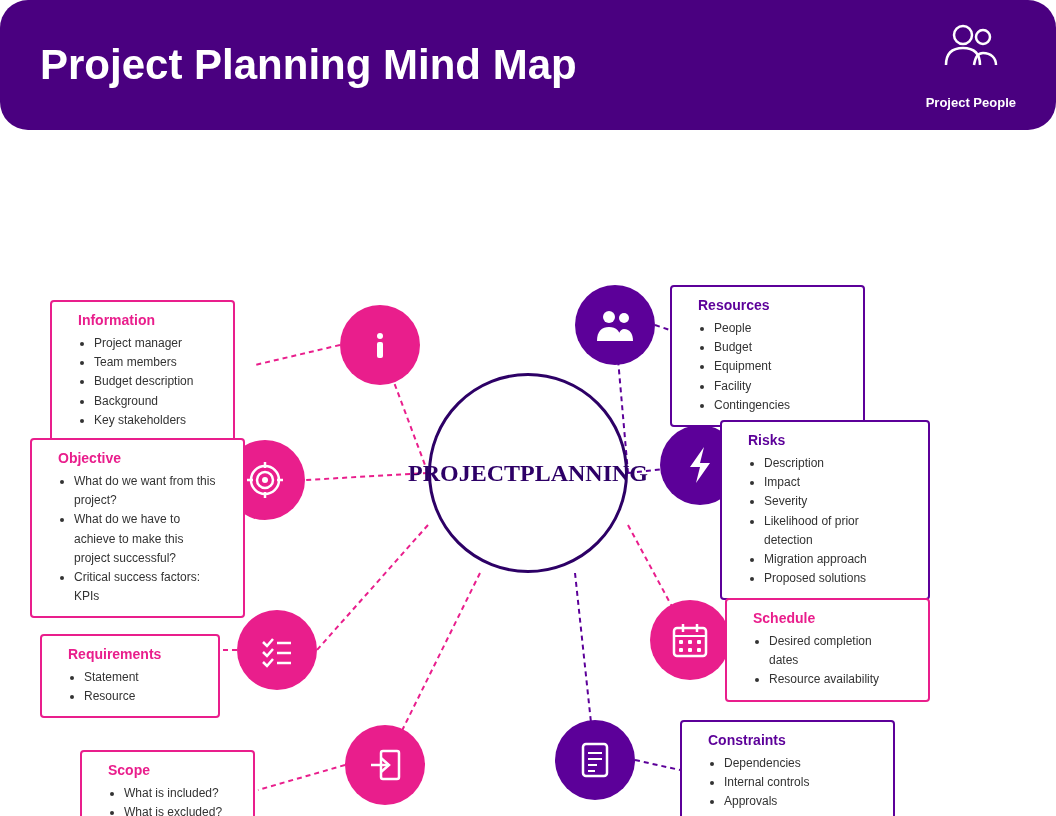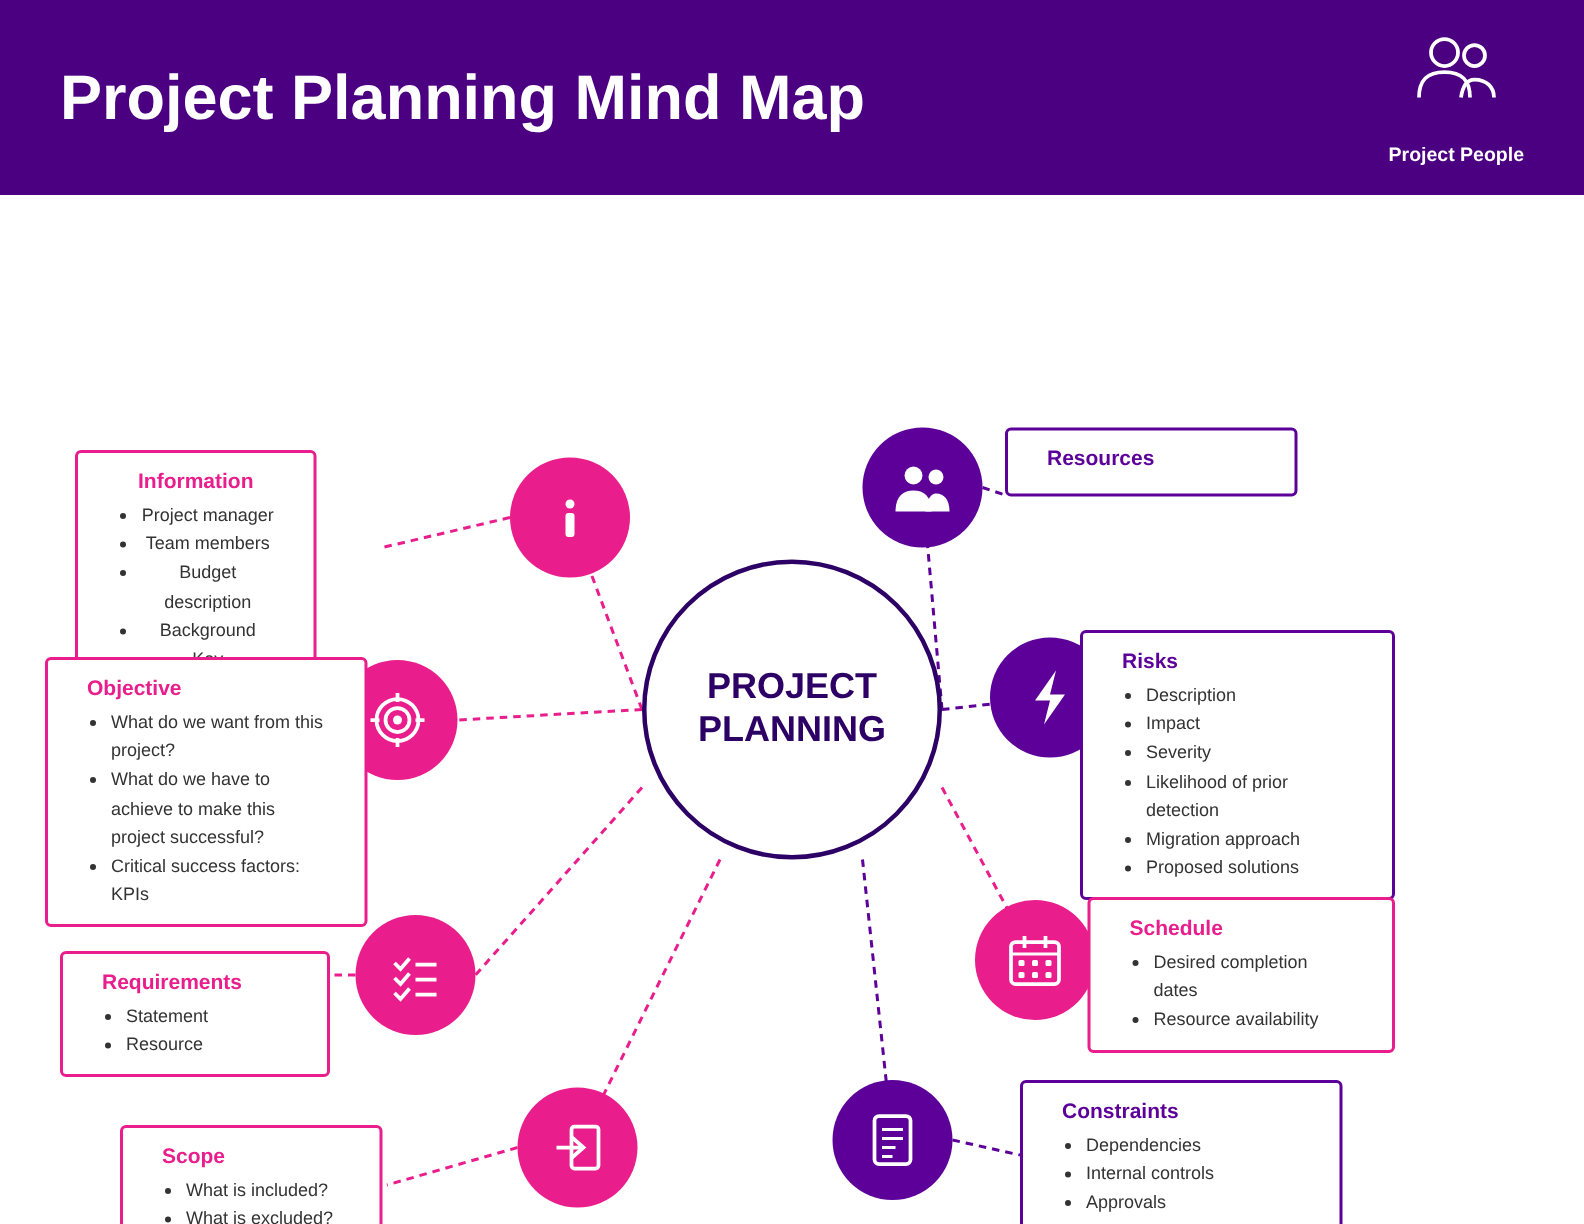--- a/index.html
+++ b/index.html
@@ -13,20 +13,21 @@
 
     
     .header {
       background: #4a0080;
       width: 100%;
       padding: 20px 40px;
       display: flex;
       align-items: center;
       justify-content: space-between;
       height: 130px;
+      border-radius: 28px;
     }
     .header-title {
       color: #fff;
       font-size: 42px;
       font-weight: 900;
     }
     .header-icon-area {
       display: flex;
       flex-direction: column;
       align-items: center;
@@ -58,22 +59,23 @@
       top: 50%;
       transform: translate(-50%, -50%);
       width: 200px;
       height: 200px;
       border-radius: 50%;
       background: #fff;
       border: 3px solid #2d0066;
       display: flex;
       align-items: center;
       justify-content: center;
-      flex-direction: column;
+      flex-direction: row;
       z-index: 10;
+      font-family: Liberation Serif, serif;
     }
     .central-text {
       color: #2d0066;
       font-size: 24px;
       font-weight: 900;
       text-align: center;
       line-height: 1.2;
     }
 
     
@@ -151,21 +153,21 @@
       font-size: 12px;
       color: #333;
       line-height: 1.6;
     }
     .box-pink { border-color: #e91e8c; }
     .box-pink h3 { color: #e91e8c; }
     .box-purple { border-color: #5c0099; }
     .box-purple h3 { color: #5c0099; }
 
     
-    .box-information { left: 50px; top: 170px; width: 161px; text-align: center; }
+    .box-information { left: 50px; top: 170px; width: 185px; }
     .box-resources { left: 670px; top: 155px; width: 195px; }
     .box-objective { left: 30px; top: 308px; width: 215px; }
     .box-risks { left: 720px; top: 290px; width: 210px; }
     .box-requirements { left: 40px; top: 480px; width: 180px; margin-top: 24px; }
     .box-schedule { left: 725px; top: 468px; width: 205px; }
     .box-scope { left: 80px; top: 620px; width: 175px; }
     .box-constraints { left: 680px; top: 590px; width: 215px; }
 
     
     .connectors {
@@ -325,20 +327,27 @@
       <li>Project manager</li>
       <li>Team members</li>
       <li>Budget description</li>
       <li>Background</li>
       <li>Key stakeholders</li>
     </ul>
   </div>
 
   <div class="info-box box-purple box-resources">
     <h3>Resources</h3>
+    <ul>
+      <li>People</li>
+      <li>Budget</li>
+      <li>Equipment</li>
+      <li>Facility</li>
+      <li>Contingencies</li>
+    </ul>
   </div>
 
   <div class="info-box box-pink box-objective">
     <h3>Objective</h3>
     <ul>
       <li>What do we want from this project?</li>
       <li>What do we have to achieve to make this project successful?</li>
       <li>Critical success factors: KPIs</li>
     </ul>
   </div>

